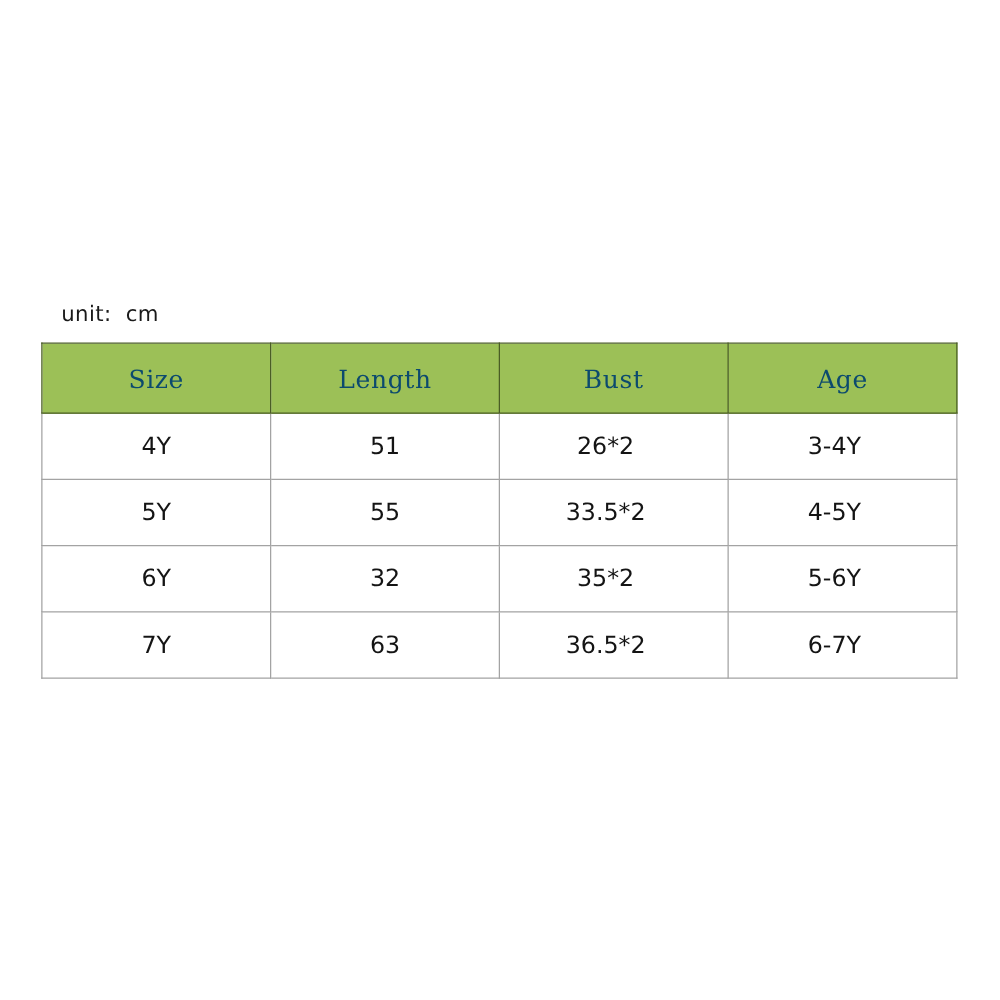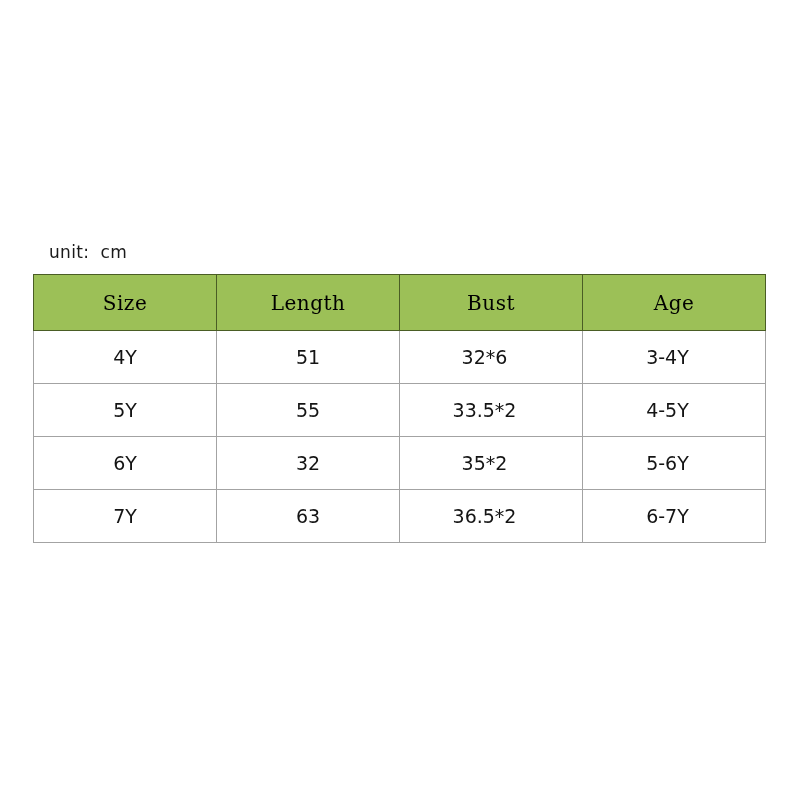--- a/index.html
+++ b/index.html
@@ -44,21 +44,21 @@
     width: 183px;
   }
 
   table.size-table th {
     background: #9CC057;
     border: 1px solid #4a5d25;
     height: 53px;
     font-family: "DejaVu Serif", serif;
     font-weight: 400;
     font-size: 20px;
-    color: #000000;
+    color: #0c4a6e;
     text-align: center;
     vertical-align: middle;
     letter-spacing: 0.5px;
   }
 
   table.size-table td {
     border: 1px solid #a3a3a3;
     height: 50px;
     font-family: "DejaVu Sans", sans-serif;
     font-weight: 400;
@@ -92,21 +92,21 @@
         <th>Size</th>
         <th>Length</th>
         <th>Bust</th>
         <th>Age</th>
       </tr>
     </thead>
     <tbody>
       <tr>
         <td>4Y</td>
         <td>51</td>
-        <td class="shift-left">32*6</td>
+        <td class="shift-left">26*2</td>
         <td class="shift-left">3-4Y</td>
       </tr>
       <tr>
         <td>5Y</td>
         <td>55</td>
         <td class="shift-left">33.5*2</td>
         <td class="shift-left">4-5Y</td>
       </tr>
       <tr>
         <td>6Y</td>

